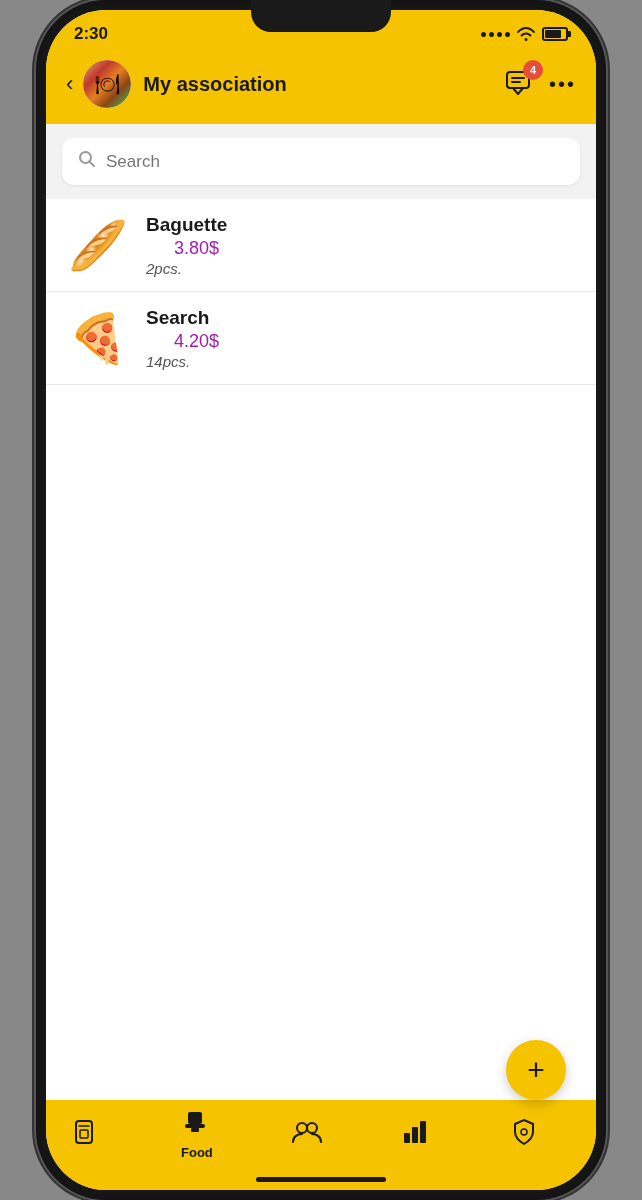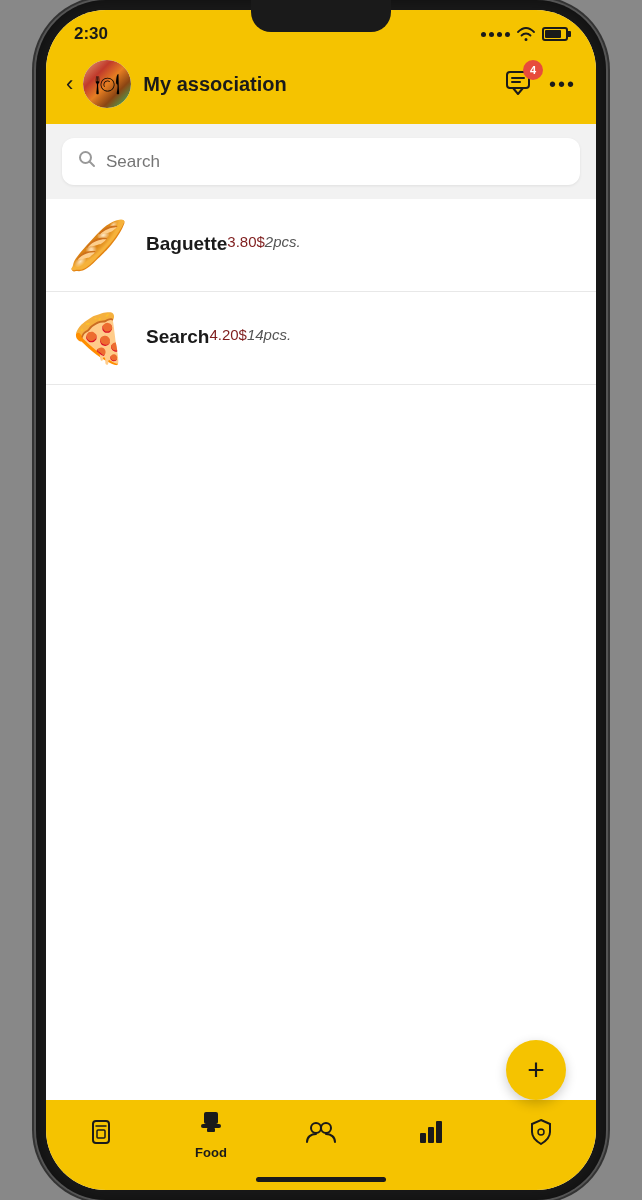--- a/index.html
+++ b/index.html
@@ -287,34 +287,35 @@
     .baguette-emoji {
       font-size: 48px;
     }
 
     .pizza-emoji {
       font-size: 48px;
     }
 
     .item-info {
       display: flex;
-      flex-direction: row;
+      flex-direction: column;
     }
 
     .item-name {
       font-size: 19px;
       font-weight: 600;
       color: #1a1a1a;
       margin-bottom: 2px;
     }
 
     .item-price {
-      font-size: 15px;
-      color: #7f1d1d;
+      font-size: 18px;
+      color: #a21caf;
       margin-bottom: 1px;
+      margin-left: 28px;
     }
 
     .item-quantity {
       font-size: 15px;
       color: #555;
       font-style: italic;
     }
 
     
     .fab {
@@ -341,21 +342,21 @@
       display: flex;
       justify-content: space-around;
       align-items: center;
       padding: 10px 0 30px 0;
       flex-shrink: 0;
     }
 
     .nav-item {
       display: flex;
       flex-direction: column;
-      align-items: center;
+      align-items: flex-start;
       gap: 3px;
       cursor: pointer;
       min-width: 60px;
     }
 
     .nav-icon {
       font-size: 24px;
       color: #1a1a1a;
     }
 

